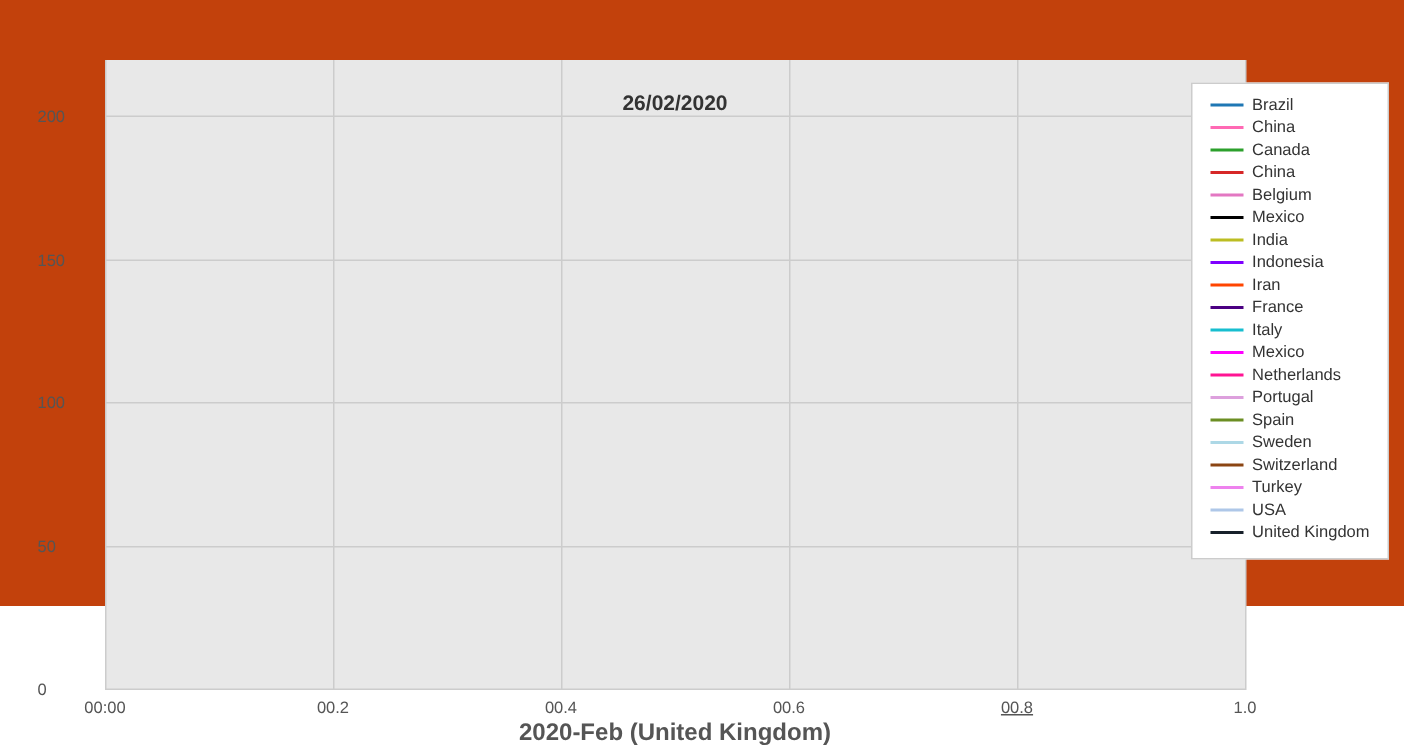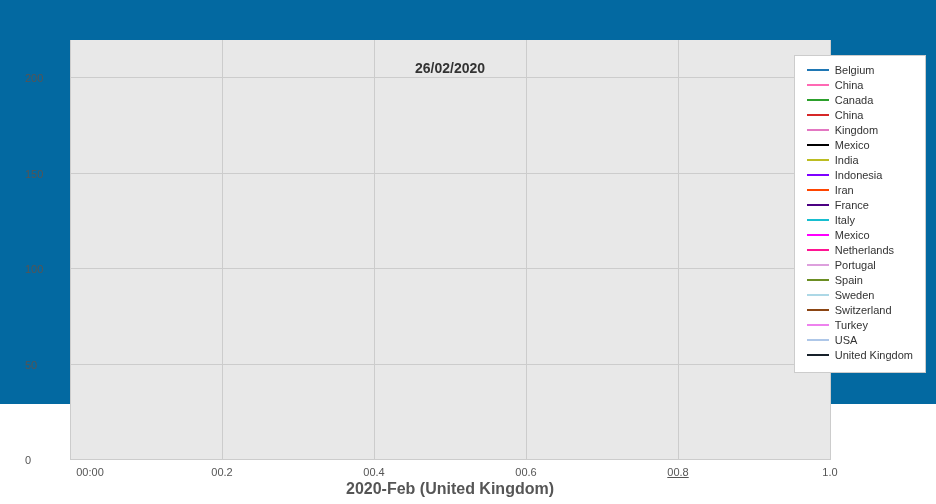--- a/index.html
+++ b/index.html
@@ -8,21 +8,21 @@
       height: 504px;
       background: #ffffff;
       font-family: Arial, sans-serif;
       font-size: 12px;
       overflow: hidden;
     }
     .chart-container {
       position: relative;
       width: 936px;
       height: 404px;
-      background: #0369a1;
+      background: #c2410c;
     }
     .chart-area {
       position: absolute;
       left: 70px;
       top: 40px;
       width: 760px;
       height: 420px;
       background: #e8e8e8;
     }
     .grid-line-h {
@@ -86,50 +86,50 @@
     <div style="position:absolute; left:100%; top:0; width:1px; height:100%; background:#ccc;"></div>
 
     <div class="date-label">26/02/2020</div>
 
     <span style="position:absolute; left:-45px; bottom: calc(0/220 * 100% - 6px); font-size:11px; color:#555;">0</span>
     <span style="position:absolute; left:-45px; bottom: calc(50/220 * 100% - 6px); font-size:11px; color:#555;margin-top:28px;">50</span>
     <span style="position:absolute; left:-45px; bottom: calc(100/220 * 100% - 6px); font-size:11px; color:#555;">100</span>
     <span style="position:absolute; left:-45px; bottom: calc(150/220 * 100% - 6px); font-size:11px; color:#555;">150</span>
     <span style="position:absolute; left:-45px; bottom: calc(200/220 * 100% - 6px); font-size:11px; color:#555;text-align:right;">200</span>
 
-    <span style="position:absolute; bottom:-18px; left:0%; transform:translateX(-50%); font-size:11px; color:#555;margin-left:20px;">00:00</span>
+    <span style="position:absolute; bottom:-18px; left:0%; transform:translateX(-50%); font-size:11px; color:#555;">00:00</span>
     <span style="position:absolute; bottom:-18px; left:20%; transform:translateX(-50%); font-size:11px; color:#555;">00.2</span>
     <span style="position:absolute; bottom:-18px; left:40%; transform:translateX(-50%); font-size:11px; color:#555;">00.4</span>
     <span style="position:absolute; bottom:-18px; left:60%; transform:translateX(-50%); font-size:11px; color:#555;">00.6</span>
     <span style="position:absolute; bottom:-18px; left:80%; transform:translateX(-50%); font-size:11px; color:#555;text-decoration:underline;">00.8</span>
     <span style="position:absolute; bottom:-18px; left:100%; transform:translateX(-50%); font-size:11px; color:#555;text-align:right;">1.0</span>
 
     <span style="position:absolute; bottom:-38px; left:50%; transform:translateX(-50%); font-size:16px; color:#555;font-weight:bold;">2020-Feb                    (United Kingdom)</span>
   </div>
 
   <div class="legend">
     <div class="legend-item">
       <div class="legend-line" style="background:#1f77b4;"></div>
-      <span class="legend-text">Belgium</span>
+      <span class="legend-text">Brazil</span>
     </div>
     <div class="legend-item">
       <div class="legend-line" style="background:#ff69b4;"></div>
       <span class="legend-text">China</span>
     </div>
     <div class="legend-item">
       <div class="legend-line" style="background:#2ca02c;"></div>
       <span class="legend-text">Canada</span>
     </div>
     <div class="legend-item">
       <div class="legend-line" style="background:#d62728;"></div>
       <span class="legend-text">China</span>
     </div>
     <div class="legend-item">
       <div class="legend-line" style="background:#e377c2;"></div>
-      <span class="legend-text">Kingdom</span>
+      <span class="legend-text">Belgium</span>
     </div>
     <div class="legend-item">
       <div class="legend-line" style="background:#000000;"></div>
       <span class="legend-text">Mexico</span>
     </div>
     <div class="legend-item">
       <div class="legend-line" style="background:#bcbd22;"></div>
       <span class="legend-text">India</span>
     </div>
     <div class="legend-item">

